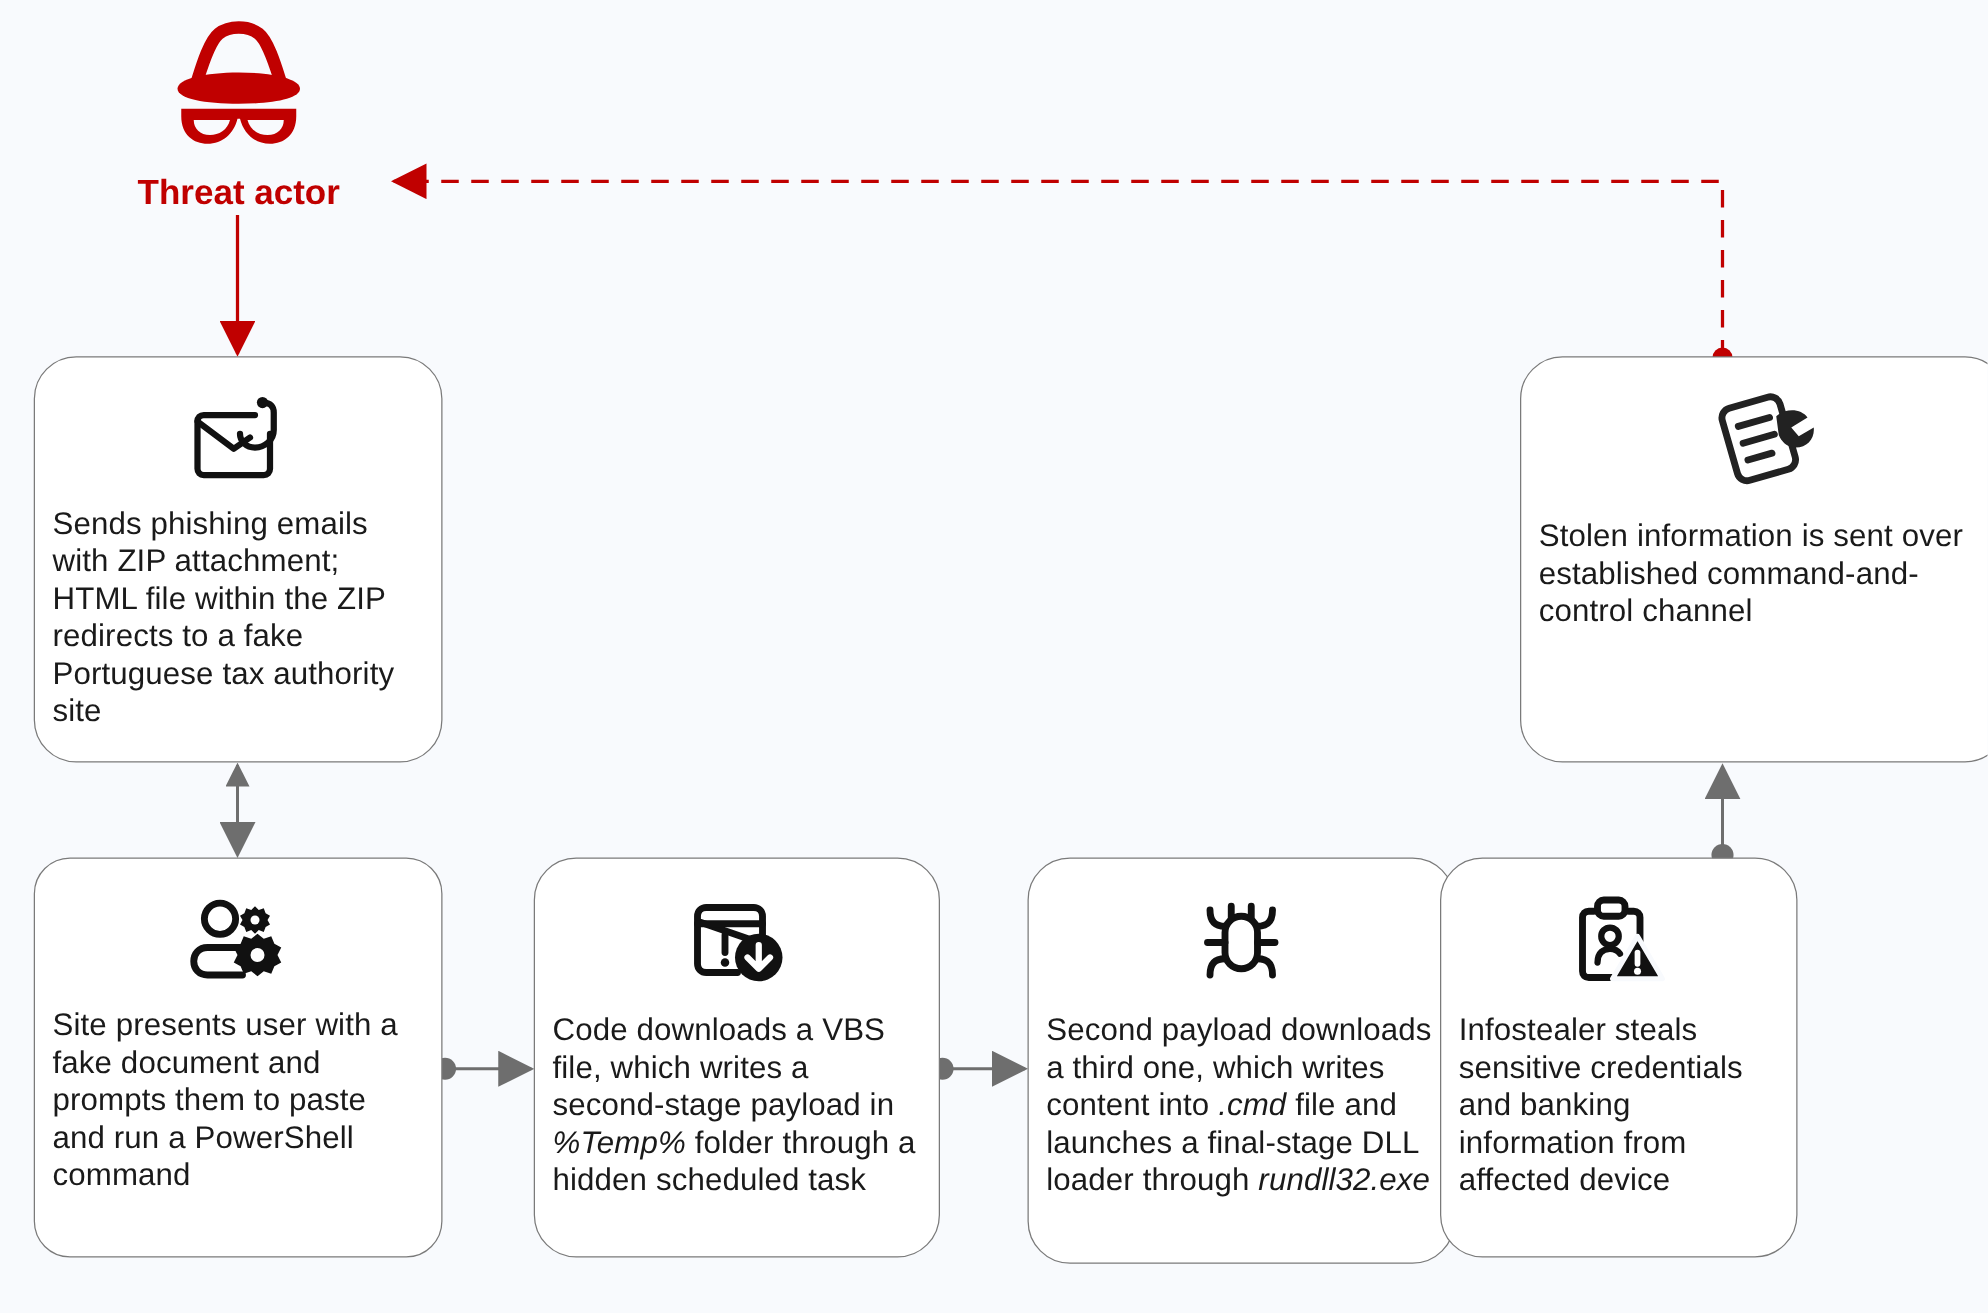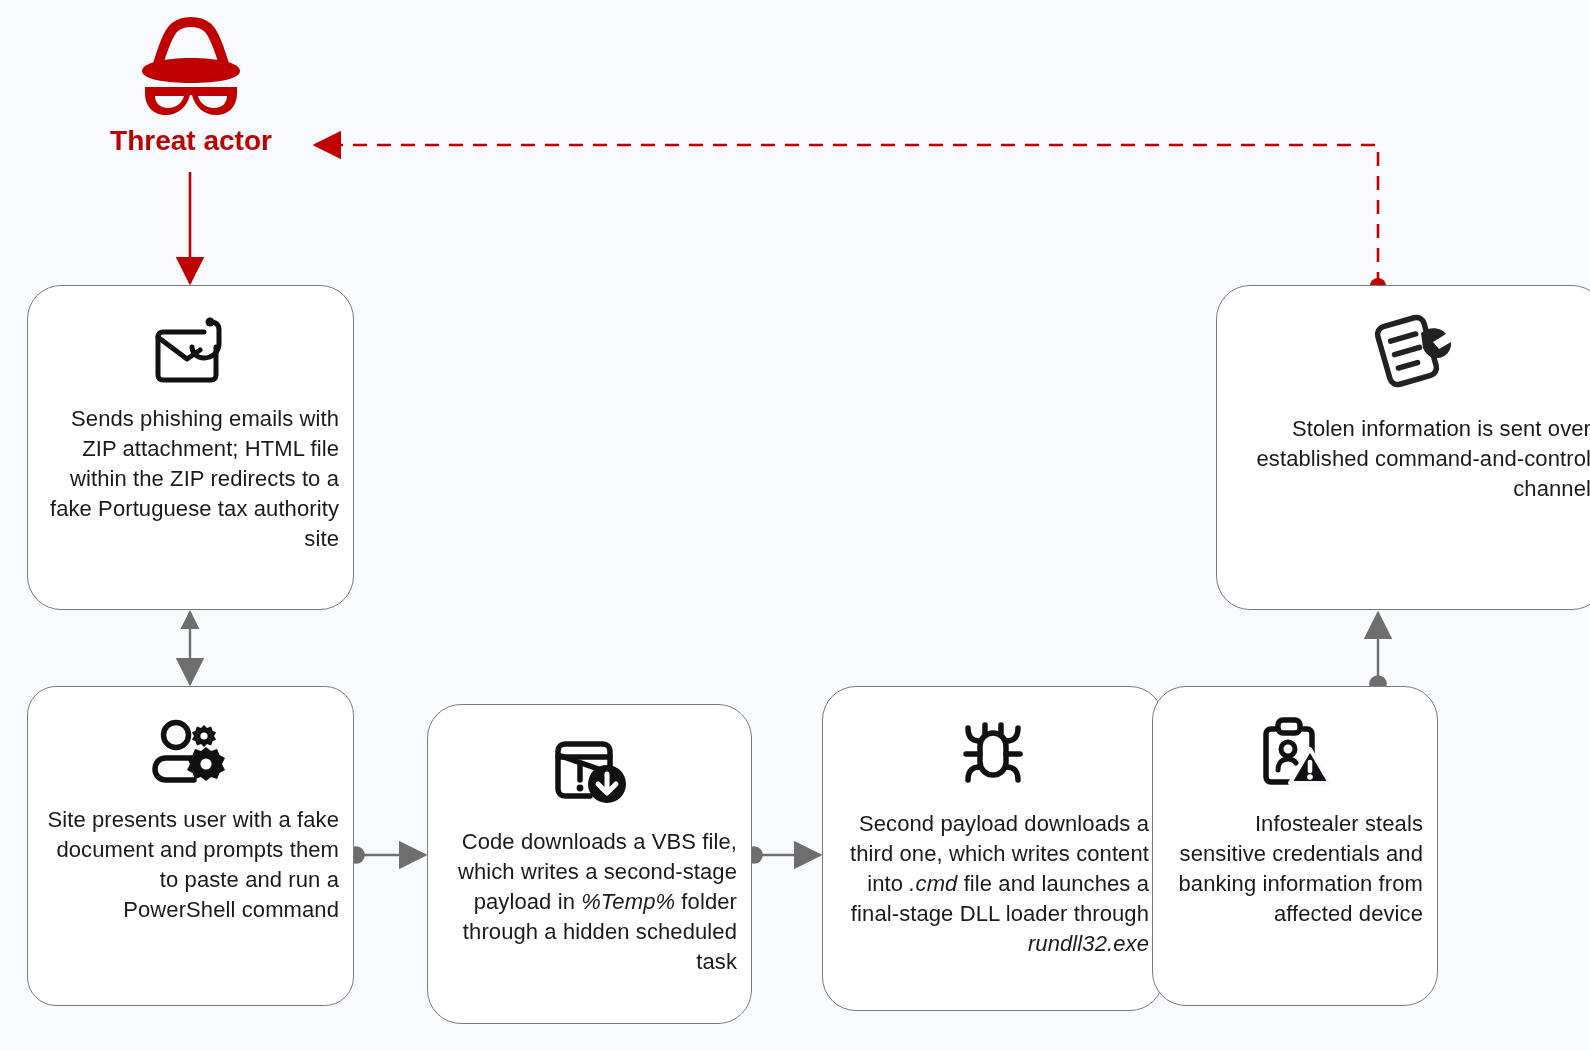--- a/index.html
+++ b/index.html
@@ -41,33 +41,33 @@
     width: 86px;
     height: 86px;
     display: flex;
     align-items: center;
     justify-content: center;
     margin-bottom: 6px;
     flex: none;
   }
   .node-icon svg { display: block; }
   .node-text {
-    font-size: 22px;
+    font-size: 25px;
     line-height: 30px;
     color: #1a1a1a;
-    text-align: right;
+    text-align: left;
     letter-spacing: 0.1px;
   }
   .node-text i { font-style: italic; }
 
   
   #node-phishing   { left: 27px;   top: 285px; width: 327px; height: 325px; }
   #node-c2         { left: 1216px; top: 285px; width: 390px; height: 325px; }
   #node-fakesite   { left: 27px;   top: 686px; width: 327px; height: 320px; border-radius: 29px; }
-  #node-vbs        { left: 427px;  top: 704px; width: 325px; height: 320px; }
+  #node-vbs        { left: 427px;  top: 686px; width: 325px; height: 320px; }
   #node-payload    { left: 822px;  top: 686px; width: 342px; height: 325px; }
   #node-infostealer{ left: 1152px; top: 686px; width: 286px; height: 320px; }
 
   #node-phishing .node-text,
   #node-fakesite .node-text { padding-top: 4px; }
   #node-c2 .node-text { padding-top: 14px; }
   #node-vbs .node-text,
   #node-payload .node-text,
   #node-infostealer .node-text { padding-top: 8px; }
 
@@ -86,21 +86,21 @@
     height: 108px;
     display: flex;
     align-items: center;
     justify-content: center;
   }
   #threat-actor-label {
     font-size: 28px;
     font-weight: bold;
     color: #c00000;
     line-height: 34px;
-    margin-top: 4px;
+    margin-top: 17px;
     white-space: nowrap;
   }
 </style>
 </head>
 <body>
 
 <div id="canvas">
 
   <svg class="edge-layer" viewBox="0 0 1590 1050" width="1590" height="1050">
     <defs>

